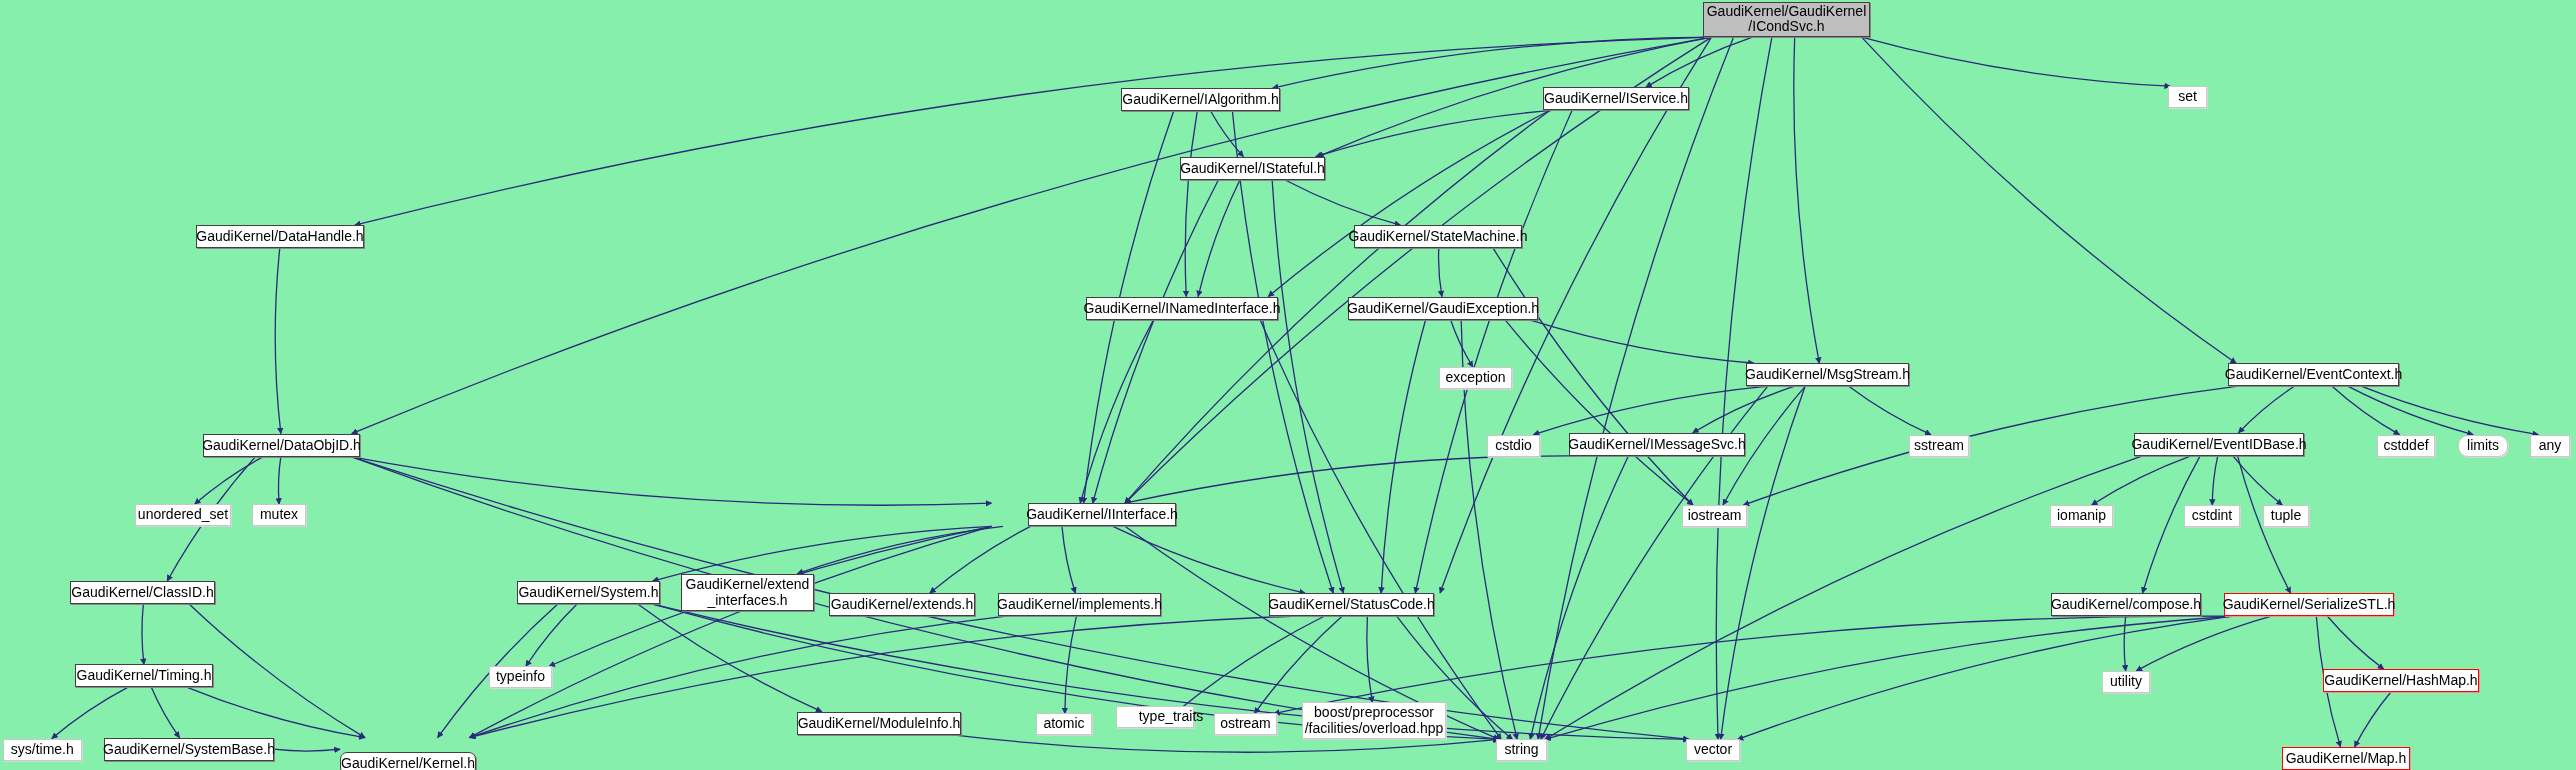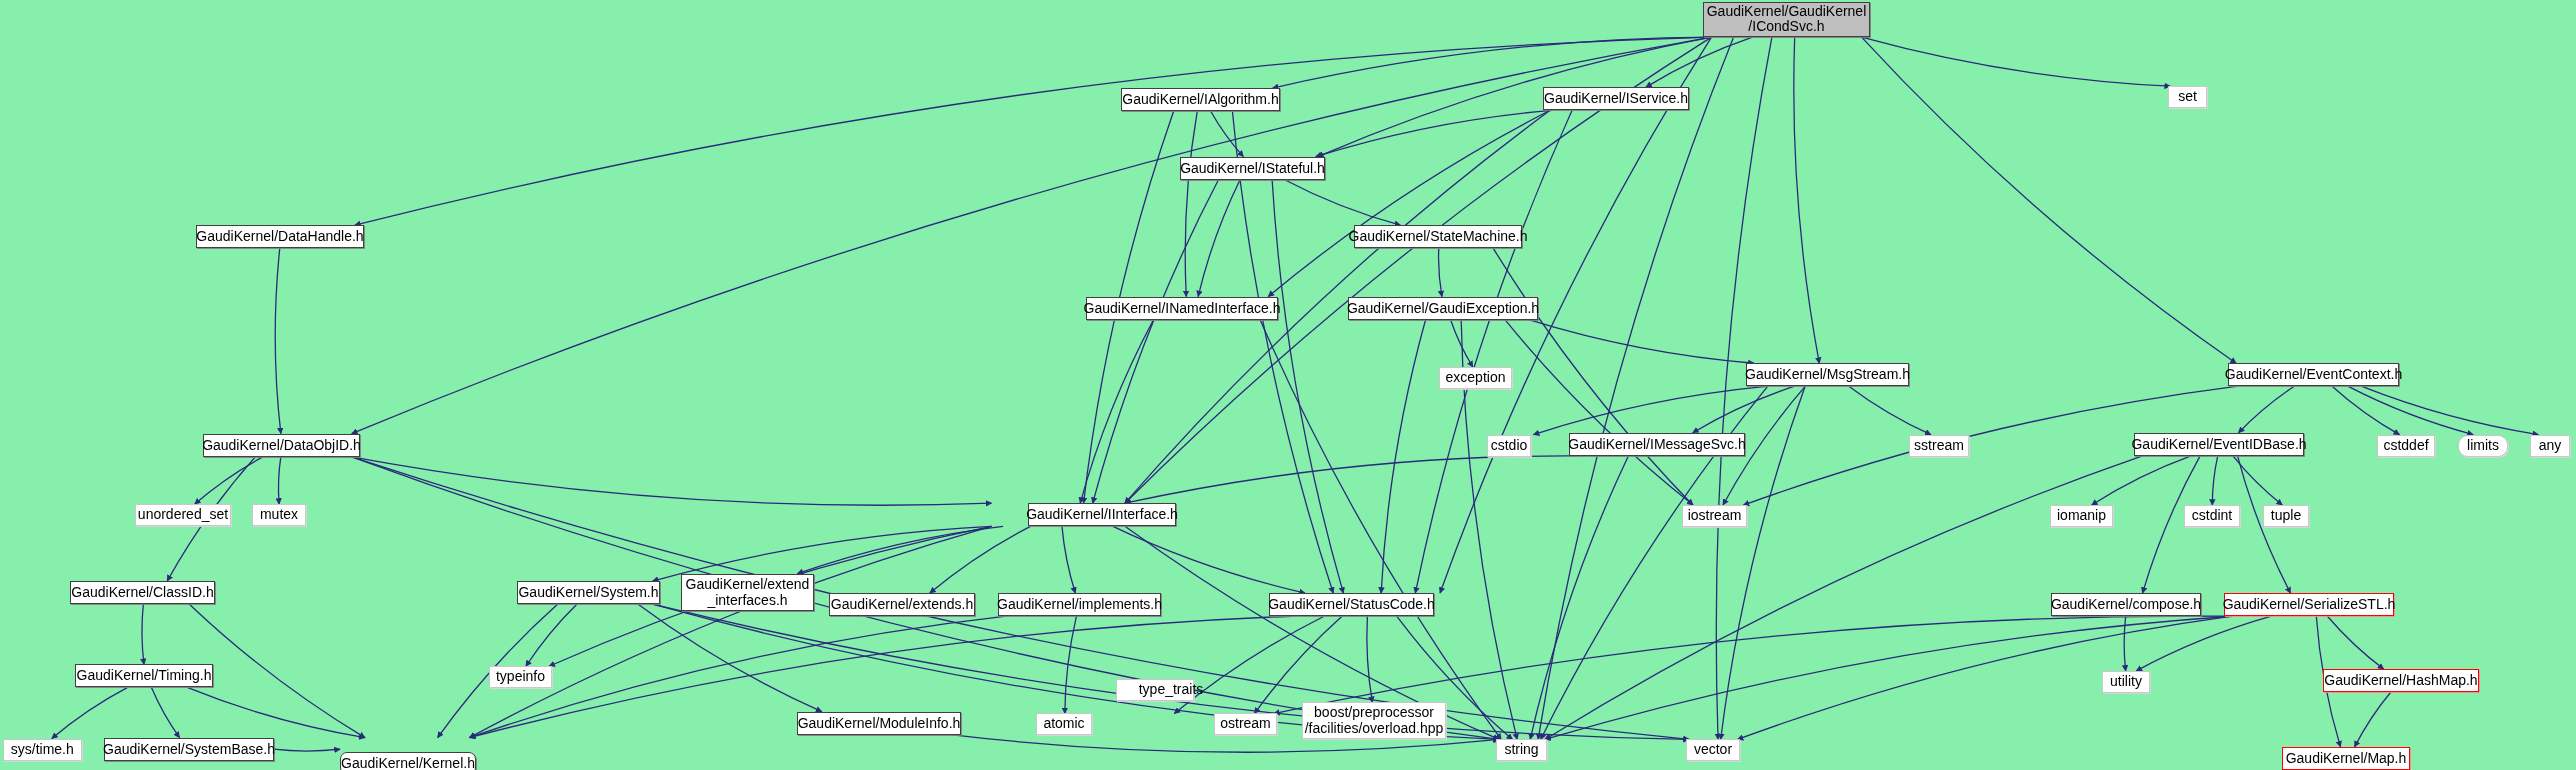--- a/index.html
+++ b/index.html
@@ -129,21 +129,21 @@
       <div class="node n-sys" style="left: 2168px; top: 86px; width: 39px; height: 22px; white-space: nowrap;">set</div>
       <div class="node n-hdr" style="left: 1180px; top: 157px; width: 145px; height: 23px; white-space: nowrap;">GaudiKernel/IStateful.h</div>
       <div class="node n-hdr" style="left: 196px; top: 225px; width: 168px; height: 23px; white-space: nowrap;">GaudiKernel/DataHandle.h</div>
       <div class="node n-hdr" style="left: 1354px; top: 225px; width: 168px; height: 23px; white-space: nowrap;">GaudiKernel/StateMachine.h</div>
       <div class="node n-hdr" style="left: 1086px; top: 297px; width: 192px; height: 23px; white-space: nowrap;">GaudiKernel/INamedInterface.h</div>
       <div class="node n-hdr" style="left: 1348px; top: 297px; width: 190px; height: 23px; white-space: nowrap;">GaudiKernel/GaudiException.h</div>
       <div class="node n-sys" style="left: 1439px; top: 367px; width: 73px; height: 22px; white-space: nowrap;">exception</div>
       <div class="node n-hdr" style="left: 1746px; top: 363px; width: 163px; height: 23px; white-space: nowrap;">GaudiKernel/MsgStream.h</div>
       <div class="node n-hdr" style="left: 2228px; top: 363px; width: 171px; height: 23px; white-space: nowrap;">GaudiKernel/EventContext.h</div>
       <div class="node n-hdr" style="left: 203px; top: 434px; width: 157px; height: 23px; white-space: nowrap;">GaudiKernel/DataObjID.h</div>
-      <div class="node n-sys" style="left: 1487px; top: 435px; width: 44px; height: 22px; white-space: nowrap;">cstdio</div>
+      <div class="node n-sys" style="left: 1487px; top: 435px; width: 53px; height: 22px; white-space: nowrap;">cstdio</div>
       <div class="node n-hdr" style="left: 1569px; top: 433px; width: 176px; height: 23px; white-space: nowrap;">GaudiKernel/IMessageSvc.h</div>
       <div class="node n-sys" style="left: 1909px; top: 435px; width: 60px; height: 22px; white-space: nowrap;">sstream</div>
       <div class="node n-hdr" style="left: 2134px; top: 433px; width: 170px; height: 23px; white-space: nowrap;">GaudiKernel/EventIDBase.h</div>
       <div class="node n-sys" style="left: 2377px; top: 435px; width: 58px; height: 22px; white-space: nowrap;">cstddef</div>
       <div class="node n-sys" style="left: 2458px; top: 435px; width: 50px; height: 22px; white-space: nowrap; border-radius: 10px;">limits</div>
       <div class="node n-sys" style="left: 2530px; top: 435px; width: 40px; height: 22px; white-space: nowrap;">any</div>
       <div class="node n-sys" style="left: 135px; top: 504px; width: 96px; height: 22px; white-space: nowrap;">unordered_set</div>
       <div class="node n-sys" style="left: 252px; top: 504px; width: 54px; height: 22px; white-space: nowrap;">mutex</div>
       <div class="node n-hdr" style="left: 984px; top: 503px; width: 148px; height: 23px; white-space: nowrap; margin-left: 44px;">GaudiKernel/IInterface.h</div>
       <div class="node n-sys" style="left: 1682px; top: 505px; width: 65px; height: 22px; white-space: nowrap;">iostream</div>
@@ -156,21 +156,21 @@
 _interfaces.h</div>
       <div class="node n-hdr" style="left: 829px; top: 593px; width: 146px; height: 23px; white-space: nowrap;">GaudiKernel/extends.h</div>
       <div class="node n-hdr" style="left: 998px; top: 593px; width: 163px; height: 23px; white-space: nowrap;">GaudiKernel/implements.h</div>
       <div class="node n-hdr" style="left: 1269px; top: 593px; width: 165px; height: 23px; white-space: nowrap;">GaudiKernel/StatusCode.h</div>
       <div class="node n-hdr" style="left: 2051px; top: 593px; width: 150px; height: 23px; white-space: nowrap;">GaudiKernel/compose.h</div>
       <div class="node n-red" style="left: 2224px; top: 593px; width: 170px; height: 23px; white-space: nowrap;">GaudiKernel/SerializeSTL.h</div>
       <div class="node n-hdr" style="left: 75px; top: 664px; width: 138px; height: 23px; white-space: nowrap;">GaudiKernel/Timing.h</div>
       <div class="node n-sys" style="left: 489px; top: 666px; width: 63px; height: 22px; white-space: nowrap;">typeinfo</div>
       <div class="node n-hdr" style="left: 797px; top: 712px; width: 164px; height: 23px; white-space: nowrap;">GaudiKernel/ModuleInfo.h</div>
       <div class="node n-sys" style="left: 1036px; top: 713px; width: 56px; height: 22px; white-space: nowrap;">atomic</div>
-      <div class="node n-sys" style="left: 1116px; top: 679px; width: 78px; height: 22px; white-space: nowrap; padding-left: 32px;">type_traits</div>
+      <div class="node n-sys" style="left: 1116px; top: 706px; width: 78px; height: 22px; white-space: nowrap; padding-left: 32px;">type_traits</div>
       <div class="node n-sys" style="left: 1214px; top: 713px; width: 63px; height: 22px; white-space: nowrap;">ostream</div>
       <div class="node n-sys" style="left: 1302px; top: 702px; width: 144px; height: 37px;">boost/preprocessor
 /facilities/overload.hpp</div>
       <div class="node n-sys" style="left: 2102px; top: 671px; width: 48px; height: 22px; white-space: nowrap;">utility</div>
       <div class="node n-red" style="left: 2323px; top: 669px; width: 156px; height: 23px; white-space: nowrap;">GaudiKernel/HashMap.h</div>
       <div class="node n-sys" style="left: 2.8px; top: 739px; width: 79px; height: 22px; white-space: nowrap;">sys/time.h</div>
       <div class="node n-hdr" style="left: 104px; top: 738px; width: 170px; height: 23px; white-space: nowrap;">GaudiKernel/SystemBase.h</div>
       <div class="node n-hdr" style="left: 340px; top: 752px; width: 136px; height: 23px; white-space: nowrap; border-radius: 7px;">GaudiKernel/Kernel.h</div>
       <div class="node n-sys" style="left: 1496px; top: 739px; width: 51px; height: 22px; white-space: nowrap;">string</div>
       <div class="node n-sys" style="left: 1686px; top: 739px; width: 54px; height: 22px; white-space: nowrap;">vector</div>

